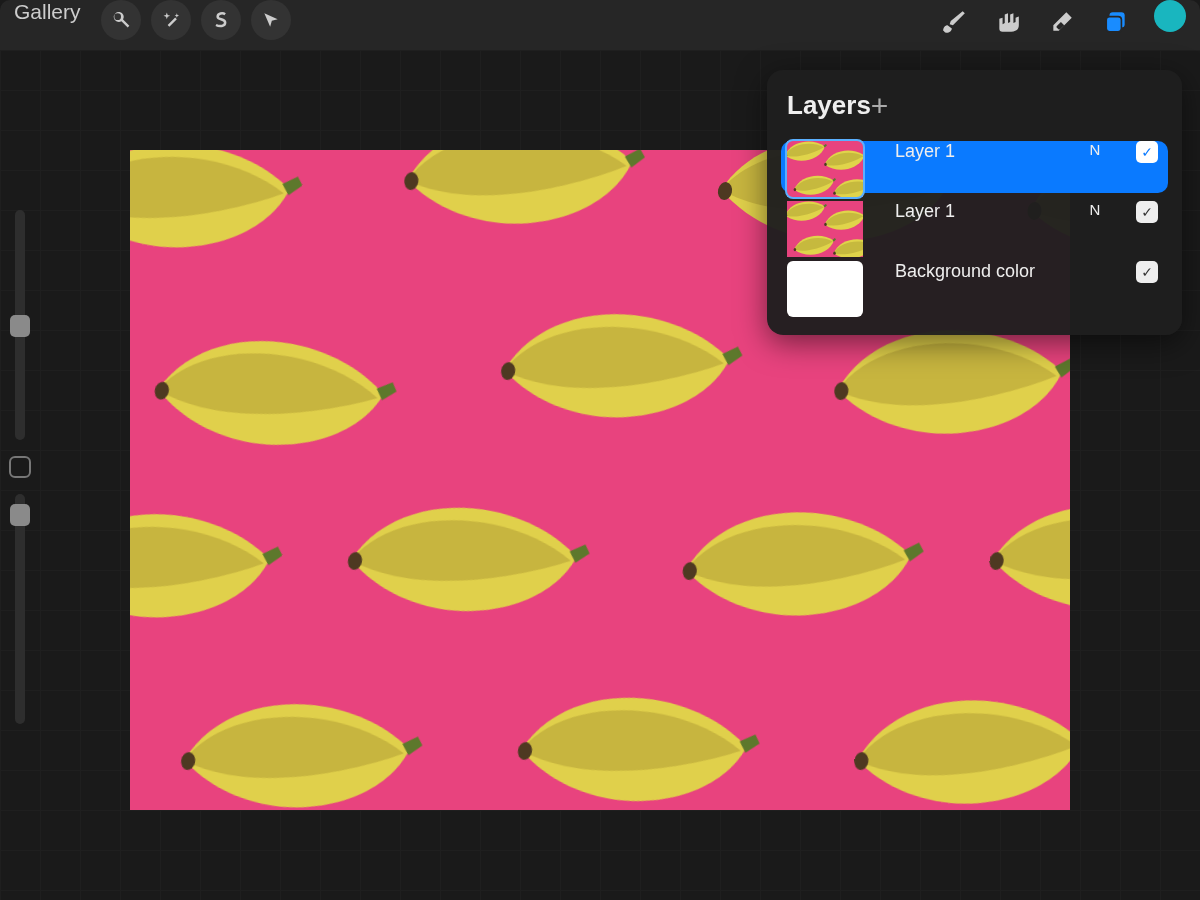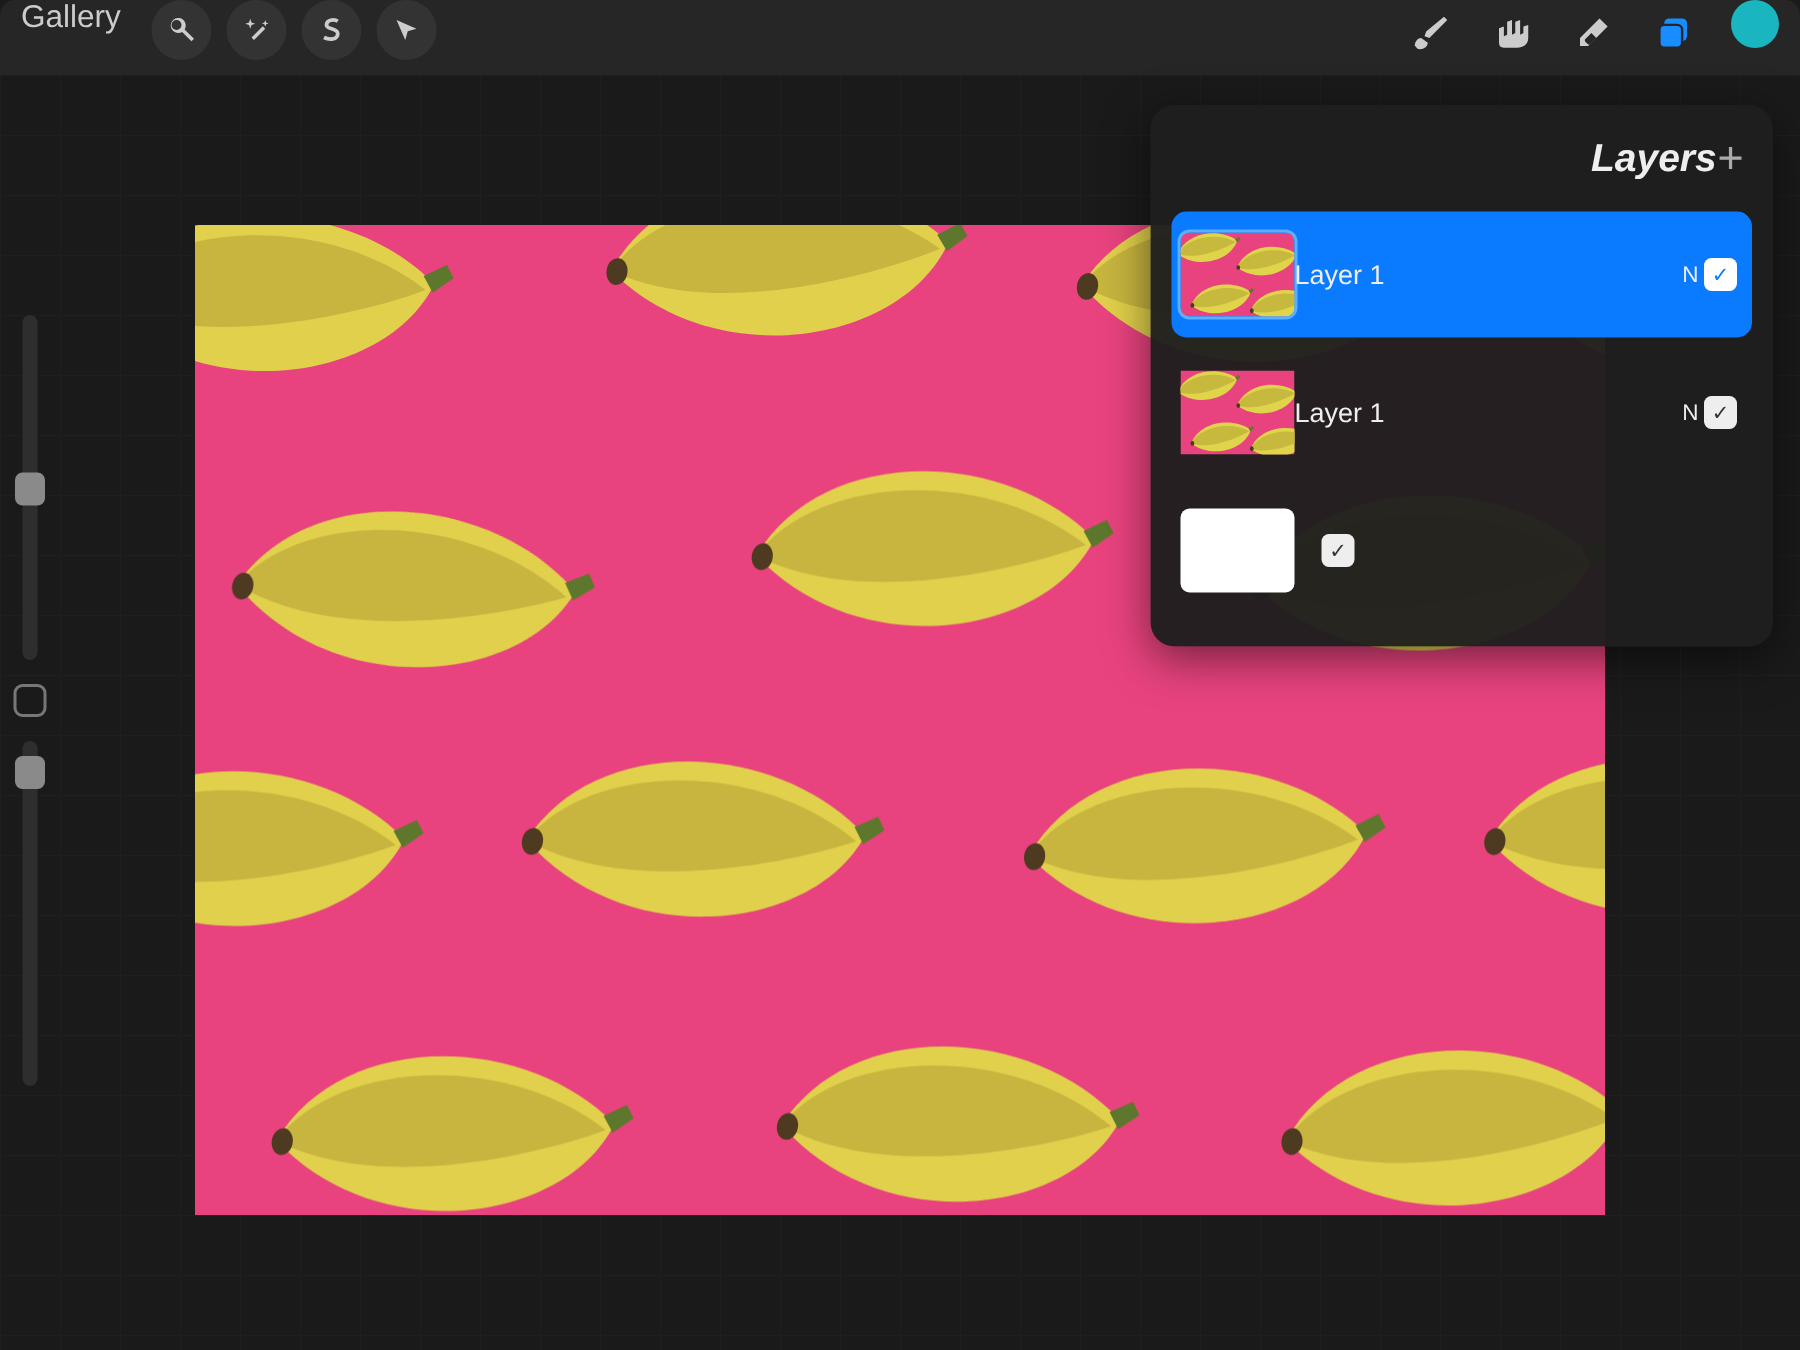--- a/index.html
+++ b/index.html
@@ -102,39 +102,38 @@
     position: absolute;
     right: 18px; top: 70px;
     width: 415px;
     background: rgba(30,30,30,0.96);
     border-radius: 16px;
     padding: 20px 14px 14px 14px;
     z-index: 20;
     box-shadow: 0 8px 30px rgba(0,0,0,0.5);
   }
   .layers-header {
-    display: flex; align-items: center; justify-content: flex-end;
+    display: flex; align-items: center; justify-content: flex-start;
     padding: 0 6px 20px 6px;
-    font-style: italic;
   }
   .layers-header h2 {
     font-size: 26px; font-weight: 700; color: #eee;
   }
   .layers-header .add-btn {
     font-size: 30px; color: #aaa; cursor: pointer; line-height: 1;
     font-weight: 300;
   }
   .layer-row {
-    display: flex; align-items: center;
-    height: 84px;
+    display: flex; align-items: flex-start;
+    height: 52px;
     border-radius: 10px;
     padding: 0 10px 0 0;
     margin-bottom: 8px;
     cursor: pointer;
-    gap: 0;
+    gap: 32px;
   }
   .layer-row.selected { background: #0a7aff; }
   .layer-row .thumb {
     width: 76px; height: 56px;
     border-radius: 6px;
     margin-left: 6px;
     flex-shrink: 0;
     background-size: cover;
     background-position: center;
   }
@@ -304,16 +303,17 @@
           <use href="#ban" transform="scale(0.18) translate(250,200)"></use>
         </svg>
     </div>
     <span class="layer-name">Layer 1</span>
     <span class="blend-letter">N</span>
     <span class="visibility">✓</span>
   </div>
 
   <div class="layer-row">
     <div class="thumb bg-white"></div>
+    <span class="layer-name">Background color</span>
     <span class="blend-letter"></span>
     <span class="visibility">✓</span>
   </div>
 </div>
 
 </body></html>

